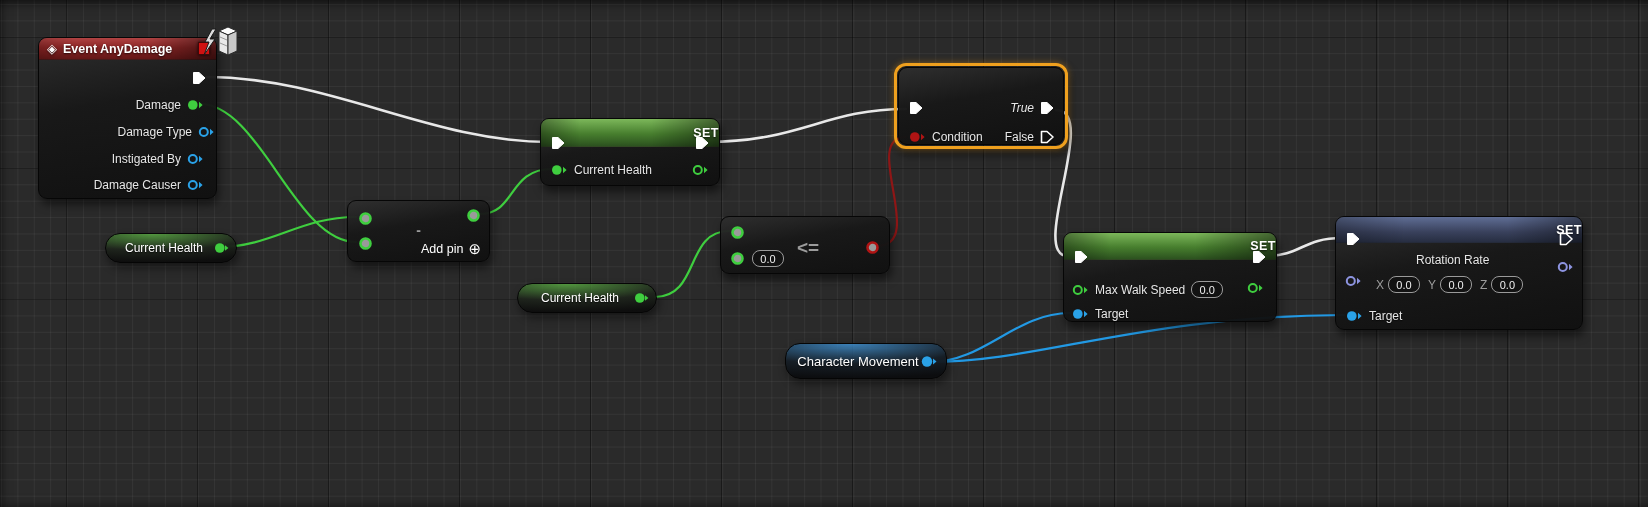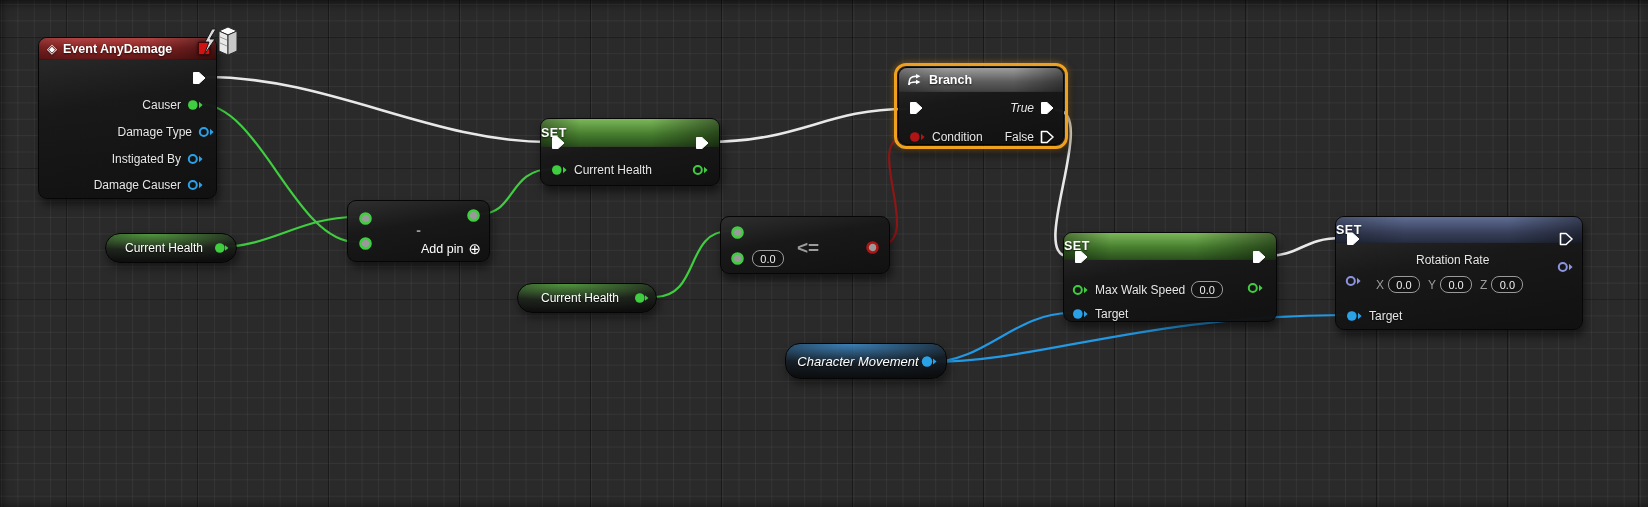--- a/index.html
+++ b/index.html
@@ -21,21 +21,21 @@
   .wires path{fill:none;stroke-linecap:round;}
 
   .node{position:absolute;z-index:2;
     background:linear-gradient(170deg, rgba(47,47,47,.97), rgba(24,24,24,.97) 40%, rgba(16,16,16,.97));
     border:1px solid #060606;border-radius:9px;
     box-shadow:2px 6px 9px rgba(0,0,0,.5);
     color:#e6e6e6;font-size:12px;}
   .header{position:relative;height:26px;border-radius:8px 8px 0 0;display:flex;align-items:center;
     padding:0 8px;font-weight:bold;font-size:12.5px;color:#fff;
     text-shadow:0 1px 2px rgba(0,0,0,.7);border-bottom:1px solid rgba(0,0,0,.6);box-sizing:border-box;}
-  .header .title-center{position:absolute;left:0;right:0;text-align:left;letter-spacing:.5px;}
+  .header .title-center{position:absolute;left:0;right:0;text-align:right;letter-spacing:.5px;}
   .header.red{height:22px;background:
     linear-gradient(90deg, rgba(0,0,0,.15), rgba(0,0,0,0) 20%, rgba(0,0,0,0) 62%, rgba(0,0,0,.45)),
     linear-gradient(180deg,#b14343 0%,#8a2525 45%,#641717 100%);}
   .header.green{background:
     linear-gradient(90deg, rgba(0,0,0,.35), rgba(0,0,0,0) 22%, rgba(0,0,0,0) 62%, rgba(0,0,0,.45)),
     linear-gradient(180deg,#7cb75a 0%,#477e2e 55%,#2c521f 100%);}
   .header.gray{height:24px;background:
     linear-gradient(90deg, rgba(0,0,0,.25), rgba(0,0,0,0) 28%, rgba(0,0,0,0) 70%, rgba(0,0,0,.4)),
     linear-gradient(180deg,#9d9d9d 0%,#5c5c5c 60%,#434343 100%);}
   .header.slate{background:
@@ -99,21 +99,21 @@
       <polygon points="29,13 38,9 38,29 29,33" fill="#c8c8c8" stroke="#2a2a2a" stroke-width="1"></polygon>
       <line x1="21" y1="15" x2="28" y2="18" stroke="#9a9a9a" stroke-width="1"></line>
       <line x1="21" y1="21" x2="28" y2="24" stroke="#9a9a9a" stroke-width="1"></line>
     </svg>
     <div class="abs" style="right:9px;top:33px;">
       <svg width="15" height="14">
           <path d="M1.5,1.5 h5.5 l6,5.5 -6,5.5 h-5.5 z" fill="#fff" stroke="#fff" stroke-linejoin="round"></path>
         </svg>
     </div>
     <div class="row" style="right:12px;top:60px;">
-      <span class="lbl">Causer</span>
+      <span class="lbl">Damage</span>
       <svg width="17" height="12">
           <circle cx="5.8" cy="6" r="4.8" fill="#3fce3f"></circle>
           <path d="M12,2.8 L15.6,6 L12,9.2 z" fill="#3fce3f"></path>
         </svg>
     </div>
     <div class="row" style="right:1px;top:87px;justify-content:center;">
       <span class="lbl">Damage Type</span>
       <svg width="17" height="12">
           <circle cx="5.8" cy="6" r="4" fill="none" stroke="#2aa2e8" stroke-width="2"></circle>
           <path d="M12,2.8 L15.6,6 L12,9.2 z" fill="#2aa2e8"></path>
@@ -222,29 +222,20 @@
     <div class="op" style="left:76px;top:20px;font-size:19px;">&lt;=</div>
     <div class="abs" style="right:9px;top:23px;">
       <svg width="15" height="15">
           <circle cx="7.5" cy="7.5" r="5" fill="#9a9a9a" stroke="#b01414" stroke-width="2.6"></circle>
         </svg>
     </div>
   </div>
 
   <div class="sel-wrap" style="left:894px;top:63px;">
     <div class="node" style="width:164px;height:76px;">
-      <div class="header gray">
-        <svg width="16" height="13" style="margin-right:6px;">
-          <path d="M2,12 C2,5 4,3.2 9,3.2" fill="none" stroke="#fff" stroke-width="1.5"></path>
-          <polygon points="9,1 13.5,3.2 9,5.4" fill="#fff"></polygon>
-          <path d="M2,12 C2,9.6 4,9 9,9" fill="none" stroke="#fff" stroke-width="1.5"></path>
-          <polygon points="9,6.8 13.5,9 9,11.2" fill="#fff"></polygon>
-        </svg>
-        <span>Branch</span>
-      </div>
       <div class="abs" style="left:10px;top:33px;">
         <svg width="15" height="14">
             <path d="M1.5,1.5 h5.5 l6,5.5 -6,5.5 h-5.5 z" fill="#fff" stroke="#fff" stroke-linejoin="round"></path>
           </svg>
       </div>
       <div class="row" style="left:10px;top:62px;">
         <svg width="17" height="12">
             <circle cx="5.8" cy="6" r="4.8" fill="#b01414"></circle>
             <path d="M12,2.8 L15.6,6 L12,9.2 z" fill="#b01414"></path>
           </svg>
@@ -295,21 +286,21 @@
     </div>
     <div class="row" style="left:8px;top:74px;">
       <svg width="17" height="12">
           <circle cx="5.8" cy="6" r="4.8" fill="#2aa2e8"></circle>
           <path d="M12,2.8 L15.6,6 L12,9.2 z" fill="#2aa2e8"></path>
         </svg>
       <span class="lbl">Target</span>
     </div>
   </div>
 
-  <div class="pill blue" style="left:785px;top:343px;width:160px;height:34px;font-size:13px;font-style:italic;">
+  <div class="pill blue" style="left:785px;top:343px;width:160px;height:34px;font-size:13px;">
     <span style="margin-right:16px;">Character Movement</span>
     <div class="abs" style="right:9px;top:11px;">
       <svg width="16" height="13">
           <circle cx="6" cy="6.5" r="5.2" fill="#2aa2e8"></circle>
           <path d="M12,3.5 L15.5,6.5 L12,9.5 z" fill="#2aa2e8"></path>
         </svg>
     </div>
   </div>
 
   <div class="node" style="left:1335px;top:216px;width:246px;height:112px;">

